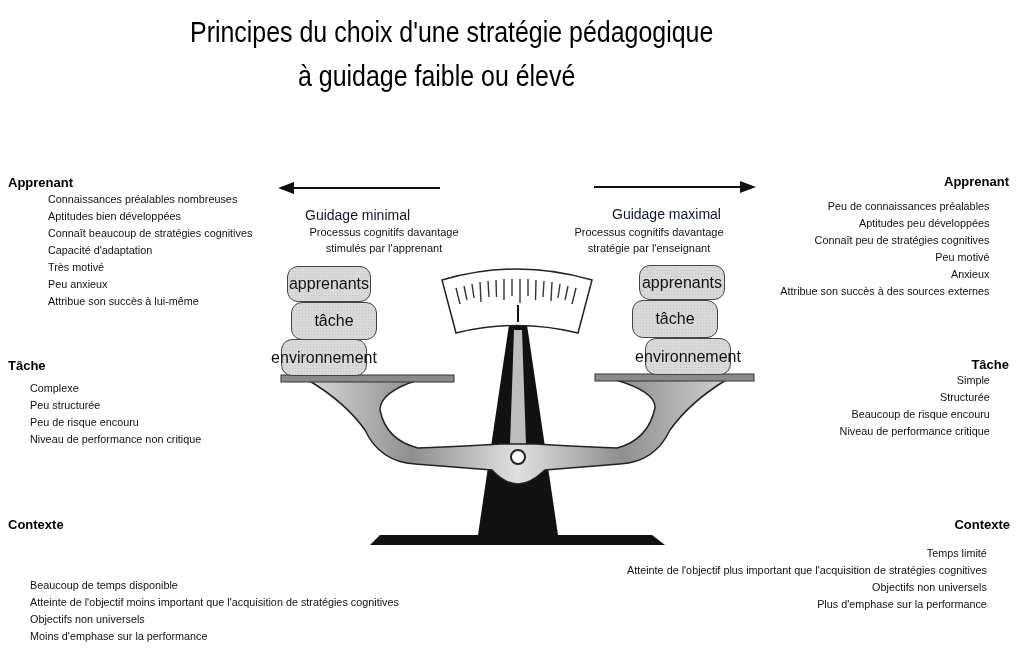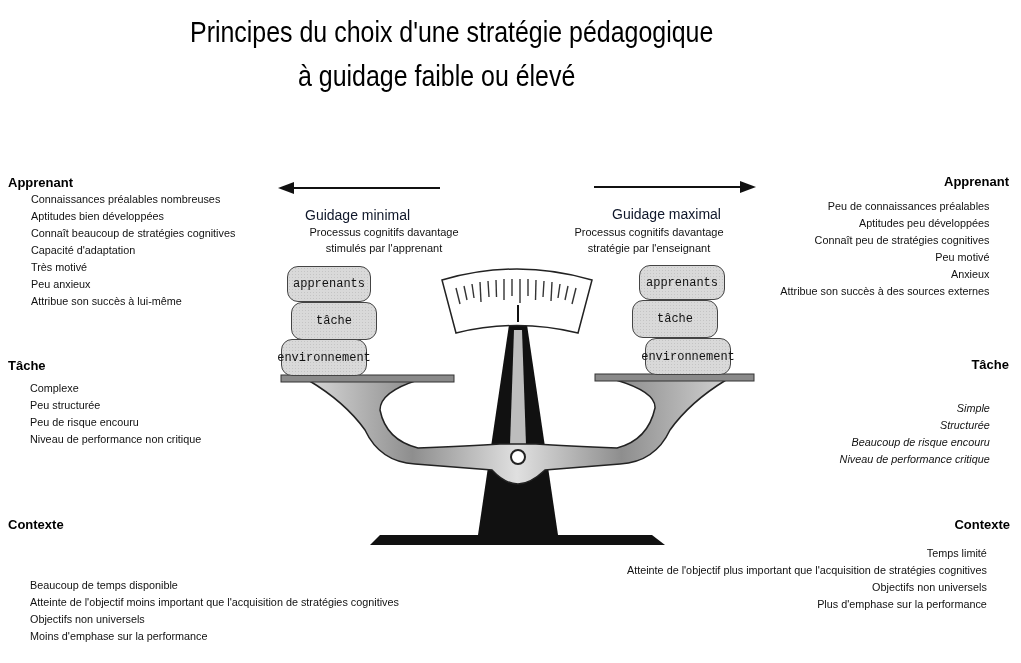--- a/index.html
+++ b/index.html
@@ -14,22 +14,22 @@
   .list { position: absolute; font-size: 11.5px; line-height: 17px; color: #111; white-space: nowrap; margin: 0; padding: 0; list-style: none; }
   .list.right { text-align: right; }
   .list li { transform: scaleX(0.94); }
   .list.left li { transform-origin: left center; }
   .list.right li { transform-origin: right center; }
 
   .guidage { position: absolute; font-size: 14px; color: #0f172a; white-space: nowrap; margin-top: 40px; }
   .proc { position: absolute; font-size: 11px; line-height: 16px; color: #111; text-align: center; white-space: nowrap; }
 
   .stone { position: absolute; background: #d9d9d9; border: 1.5px solid #444; border-radius: 11px;
-           font-size: 12px; color: #111; display: flex; align-items: center; justify-content: center;
-           background-image: radial-gradient(#c4c4c4 0.6px, transparent 0.8px); background-size: 3px 3px; font-family: Liberation Mono, monospace; }
+           font-size: 16px; color: #111; display: flex; align-items: center; justify-content: center;
+           background-image: radial-gradient(#c4c4c4 0.6px, transparent 0.8px); background-size: 3px 3px; }
   svg.scale { position: absolute; left: 0; top: 0; }
 </style>
 </head>
 <body>
 
 <div class="title t1">Principes du choix d'une stratégie pédagogique</div>
 <div class="title t2">à guidage faible ou élevé</div>
 
 <svg class="scale" width="1021" height="663" viewBox="0 0 1021 663">
   <defs>
@@ -108,21 +108,21 @@
 
 <div class="stone" style="left:287px; top:266px; width:82px; height:34px;">apprenants</div>
 <div class="stone" style="left:291px; top:302px; width:84px; height:36px;">tâche</div>
 <div class="stone" style="left:281px; top:339px; width:84px; height:35px;">environnement</div>
 
 <div class="stone" style="left:639px; top:265px; width:84px; height:33px;">apprenants</div>
 <div class="stone" style="left:632px; top:300px; width:84px; height:36px;">tâche</div>
 <div class="stone" style="left:645px; top:338px; width:84px; height:35px;">environnement</div>
 
 <div class="sec-title" style="left:8px; top:175px;">Apprenant</div>
-<ul class="list left" style="left:31px; top:191px;">
+<ul class="list left" style="left:48px; top:191px;">
   <li>Connaissances  préalables  nombreuses</li>
   <li>Aptitudes  bien  développées</li>
   <li>Connaît  beaucoup  de stratégies  cognitives</li>
   <li>Capacité d'adaptation</li>
   <li>Très motivé</li>
   <li>Peu anxieux</li>
   <li>Attribue  son succès à lui-même</li>
 </ul>
 
 <div class="sec-title" style="left:8px; top:358px;">Tâche</div>
@@ -145,21 +145,21 @@
 <ul class="list right" style="right:32px; top:198px;">
   <li>Peu de connaissances  préalables</li>
   <li>Aptitudes  peu développées</li>
   <li>Connaît  peu de stratégies  cognitives</li>
   <li>Peu motivé</li>
   <li>Anxieux</li>
   <li>Attribue  son succès à des sources externes</li>
 </ul>
 
 <div class="sec-title" style="right:12px; top:357px;">Tâche</div>
-<ul class="list right" style="right:31px; top:400px;font-style:italic;">
+<ul class="list right" style="right:31px; top:372px;">
   <li>Simple</li>
   <li>Structurée</li>
   <li>Beaucoup de risque encouru</li>
   <li>Niveau de performance  critique</li>
 </ul>
 
 <div class="sec-title" style="right:11px; top:517px;">Contexte</div>
 <ul class="list right" style="right:34px; top:545px;">
   <li>Temps limité</li>
   <li>Atteinte  de l'objectif  plus  important  que l'acquisition  de stratégies  cognitives</li>

